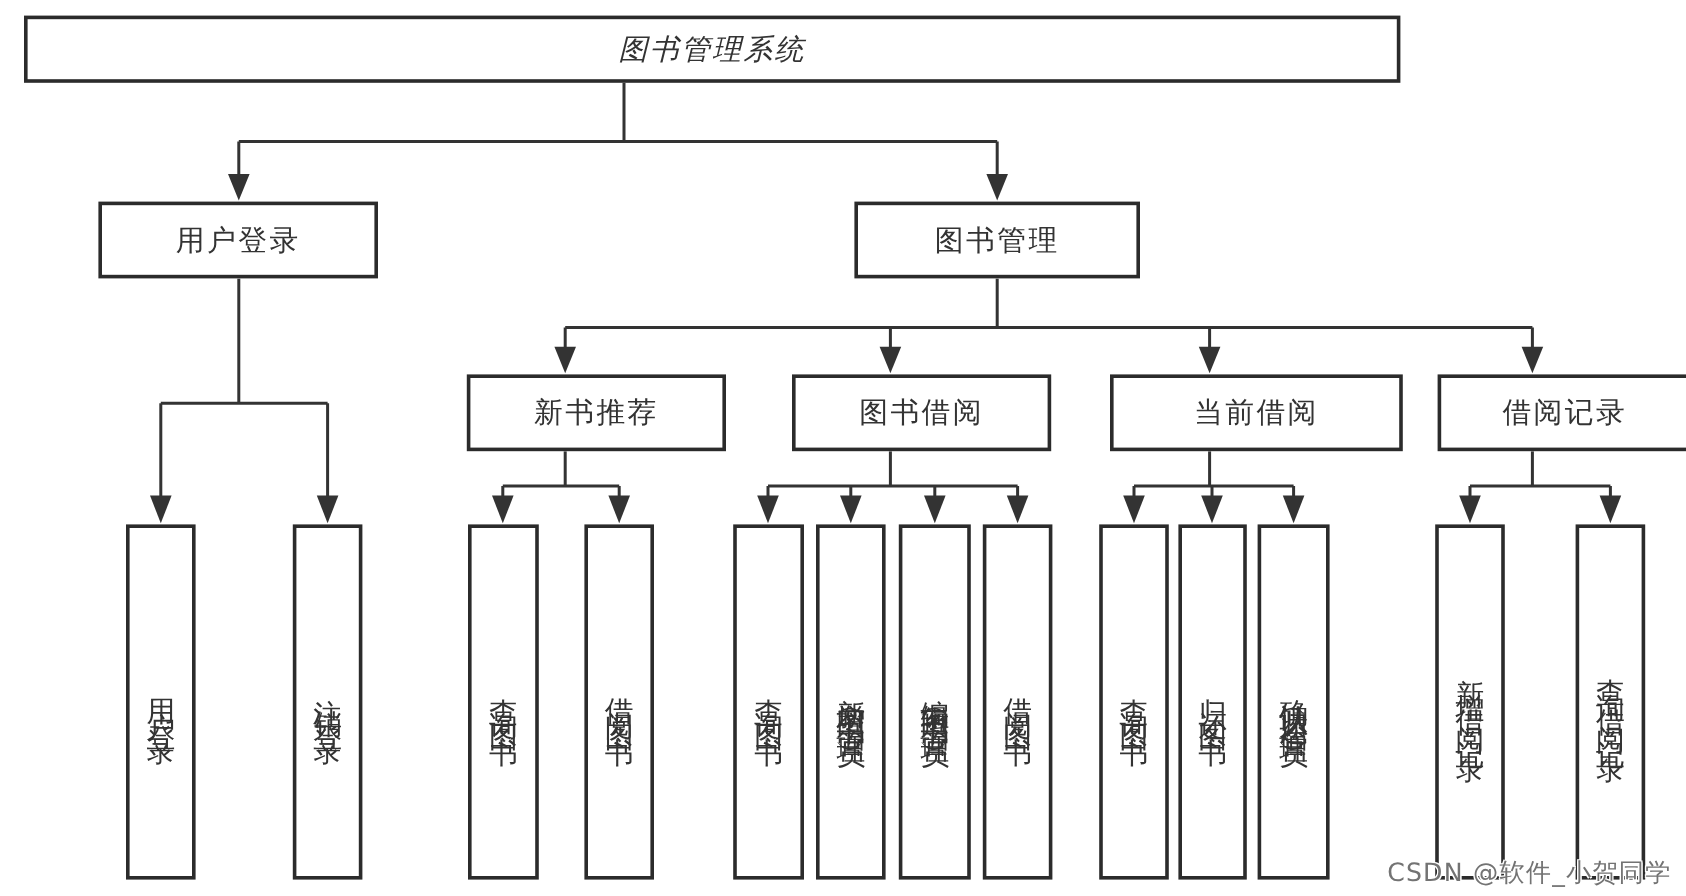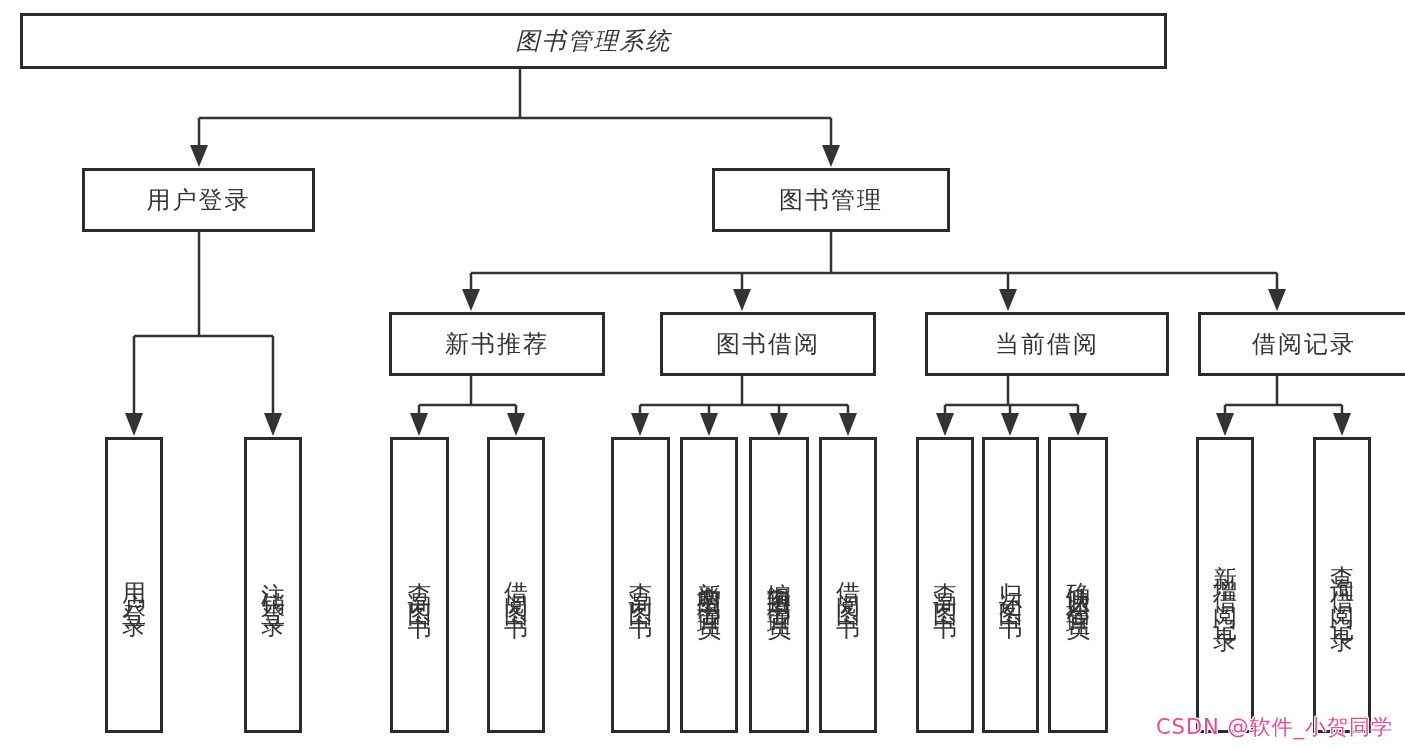--- a/index.html
+++ b/index.html
@@ -52,21 +52,21 @@
     letter-spacing: 11px;
     white-space: nowrap;
   }
   .leaf.long { letter-spacing: 5px; }
   .leaf.mid  { letter-spacing: 13px; }
   .watermark {
     position: absolute;
     right: 12px;
     bottom: 6px;
     font-size: 21px;
-    color: #ec4899;
+    color: #737373;
     letter-spacing: 1px;
     text-shadow: 1px 1px 0 #ffffff, -1px -1px 0 #ffffff, 1px -1px 0 #ffffff, -1px 1px 0 #ffffff;
   }
 </style>
 </head>
 <body>
 
 <div id="canvas">
 
   <svg id="connectors" viewBox="0 0 1405 747" xmlns="http://www.w3.org/2000/svg">

